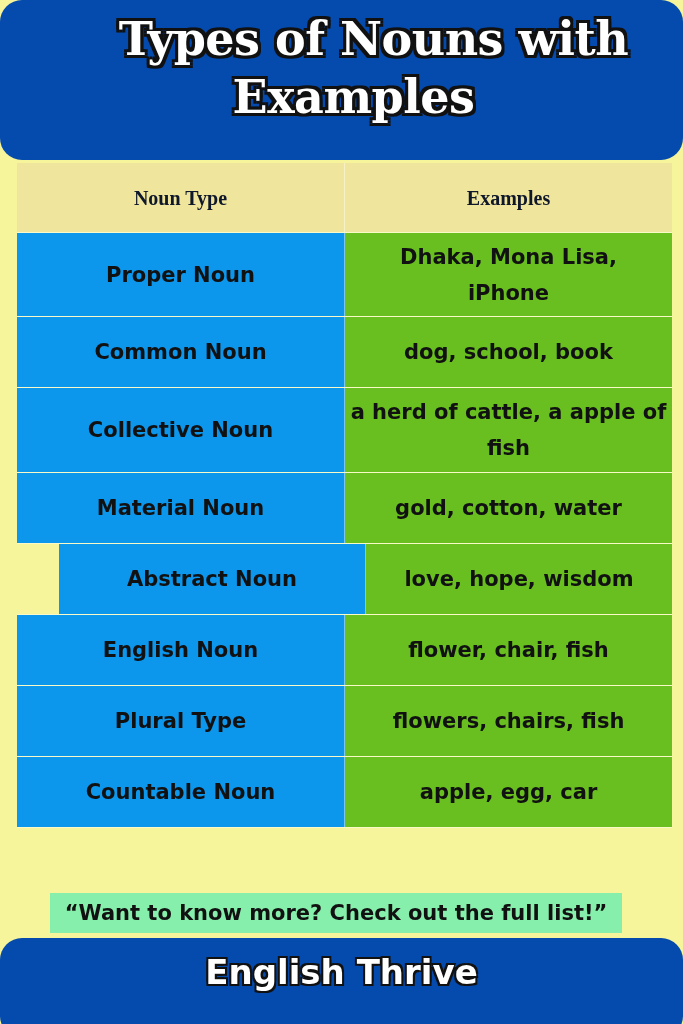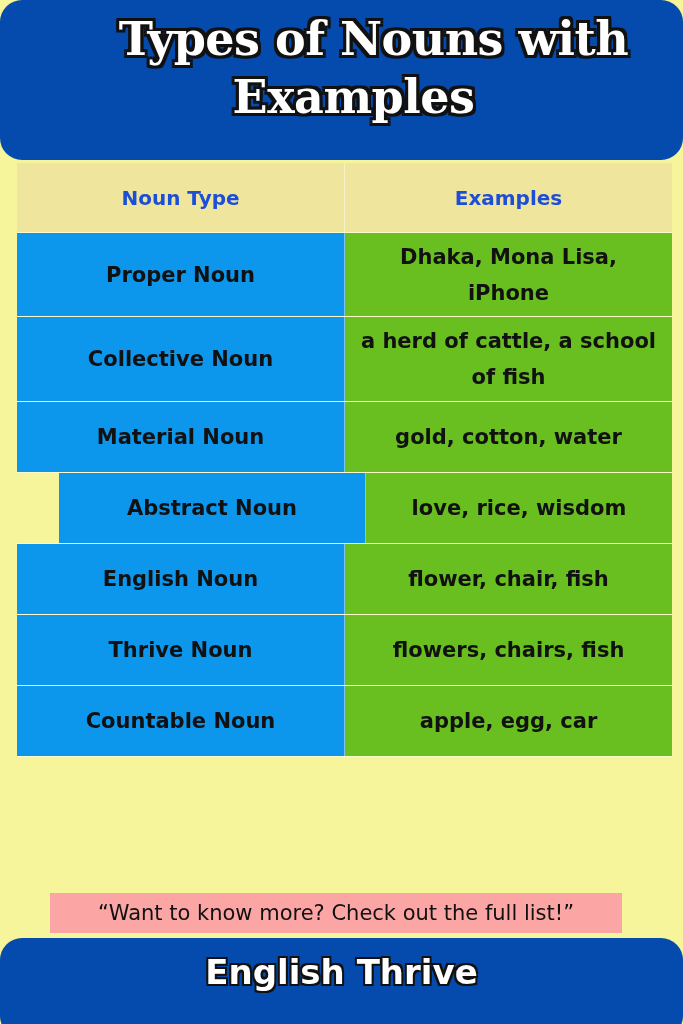--- a/index.html
+++ b/index.html
@@ -6,24 +6,24 @@
   body{width:683px;height:1024px;background:#f6f59b;position:relative;overflow:hidden;font-family:"DejaVu Sans",sans-serif;}
   .header{position:absolute;left:0;top:0;width:683px;height:160px;background:#054aad;border-radius:0 0 22px 22px;border-top-left-radius:22px;border-top-right-radius:22px;}
   .title{position:absolute;left:12px;top:10px;width:683px;text-align:center;color:#fff;font-family:"DejaVu Serif",serif;font-weight:bold;font-size:46px;line-height:58px;letter-spacing:-0.5px;
     text-shadow:-3px -3px 0 #111,3px -3px 0 #111,-3px 3px 0 #111,3px 3px 0 #111,0 3px 0 #111,0 -3px 0 #111,3px 0 0 #111,-3px 0 0 #111;}
   .title .l1{padding-left:40px;}
   .table{position:absolute;left:17px;top:163px;width:655px;}
   .row{display:flex;border-bottom:1px solid rgba(255,255,255,0.45);}
   .cell{display:flex;align-items:center;justify-content:center;text-align:center;box-sizing:border-box;font-family:"DejaVu Sans",sans-serif;font-weight:bold;color:#111;font-size:21px;line-height:36px;padding:0 8px;}
   .c1{width:328px;border-right:1px solid rgba(255,255,255,0.45);}
   .c2{width:327px;}
-  .hdr .cell{background:#f0e59c;font-size:20px;color:#1d4ed8;}
+  .hdr .cell{background:#f0e59c;font-size:20px;color:#0f172a;font-family:Liberation Serif, serif;}
   .body .c1{background:#0c96ec;}
   .body .c2{background:#69bf1f;}
-  .callout{position:absolute;left:50px;top:893px;width:572px;height:40px;background:#fca5a5;display:flex;align-items:center;justify-content:center;font-weight:normal;font-size:21px;color:#111;}
+  .callout{position:absolute;left:50px;top:893px;width:572px;height:40px;background:#86efac;display:flex;align-items:center;justify-content:center;font-weight:bold;font-size:21px;color:#111;}
   .footer{position:absolute;left:0;top:938px;width:683px;height:100px;background:#054aad;border-radius:22px;}
   .brand{position:absolute;left:0;top:14px;width:683px;text-align:center;color:#fff;font-weight:bold;font-size:34px;
     text-shadow:-2px -2px 0 #111,2px -2px 0 #111,-2px 2px 0 #111,2px 2px 0 #111;}
 </style>
 </head>
 <body>
 
 <div class="header">
   <div class="title">
     <div class="l1">Types of Nouns with</div>
@@ -34,38 +34,42 @@
 <div class="table">
   <div class="row hdr" style="height:69px;">
     <div class="cell c1">Noun Type</div>
     <div class="cell c2">Examples</div>
   </div>
   <div class="body">
     <div class="row" style="height:83px;">
       <div class="cell c1">Proper Noun</div>
       <div class="cell c2" style="padding:0 40px;">Dhaka, Mona Lisa, iPhone</div>
     </div>
+    <div class="row" style="height:70px;">
+      <div class="cell c1">Common Noun</div>
+      <div class="cell c2">dog, school, book</div>
+    </div>
     <div class="row" style="height:84px;">
       <div class="cell c1">Collective Noun</div>
-      <div class="cell c2" style="padding:0 4px;">a herd of cattle, a school of fish</div>
+      <div class="cell c2" style="padding:0 4px;">a herd of cattle, a apple of fish</div>
     </div>
     <div class="row" style="height:70px;">
       <div class="cell c1">Material Noun</div>
       <div class="cell c2">gold, cotton, water</div>
     </div>
     <div class="row" style="height:70px;padding-left:42px;">
       <div class="cell c1">Abstract Noun</div>
-      <div class="cell c2">love, rice, wisdom</div>
+      <div class="cell c2">love, hope, wisdom</div>
     </div>
     <div class="row" style="height:70px;">
       <div class="cell c1">English Noun</div>
       <div class="cell c2">flower, chair, fish</div>
     </div>
     <div class="row" style="height:70px;">
-      <div class="cell c1">Thrive Noun</div>
+      <div class="cell c1">Plural Type</div>
       <div class="cell c2">flowers, chairs, fish</div>
     </div>
     <div class="row" style="height:70px;">
       <div class="cell c1">Countable Noun</div>
       <div class="cell c2">apple, egg, car</div>
     </div>
   </div>
 </div>
 
 <div class="callout">“Want to know more? Check out the full list!”</div>

